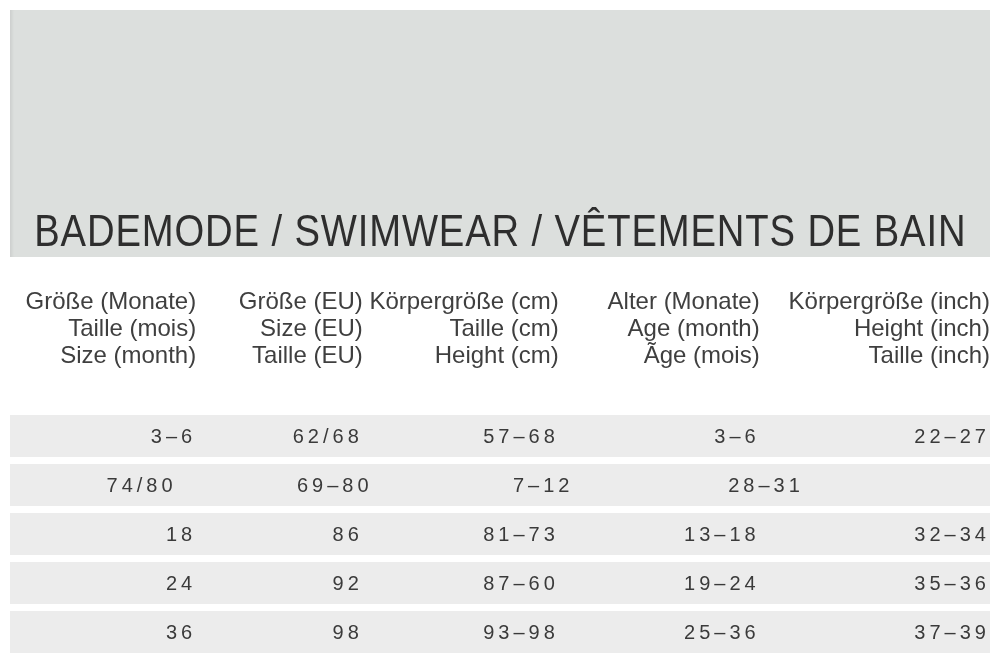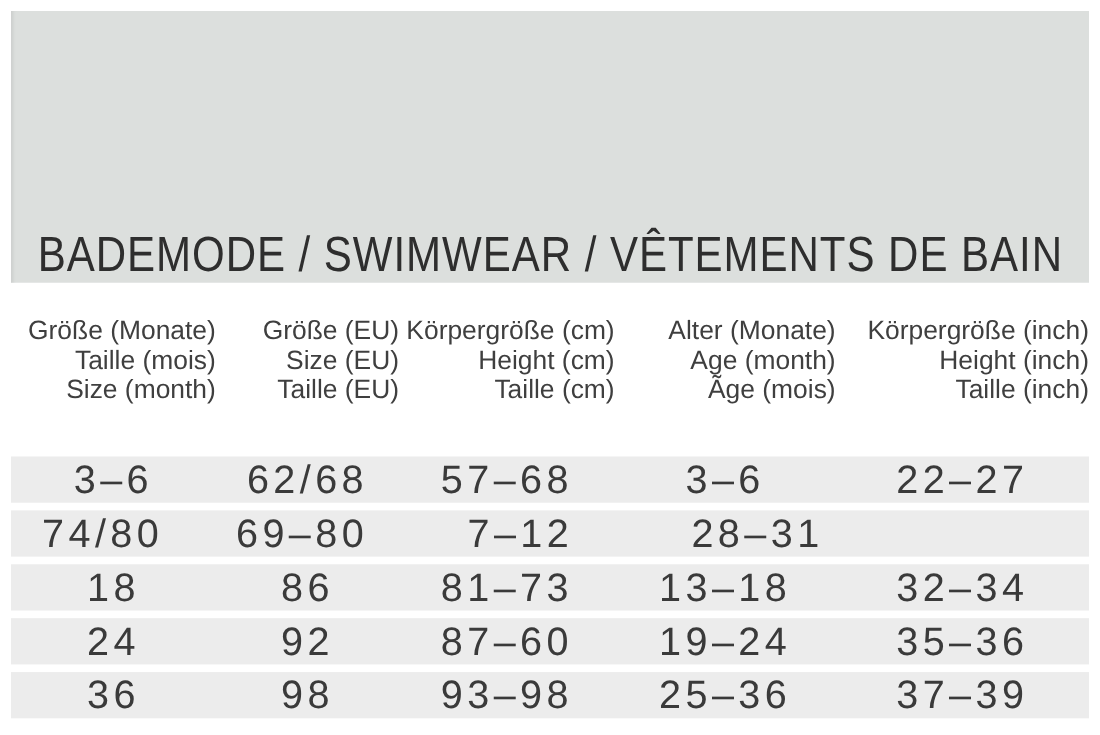--- a/index.html
+++ b/index.html
@@ -61,22 +61,22 @@
   
   .tbody{margin-top:47px;}
   .trow{
     margin:0 10px 7px 10px;
     height:42px;
     background:var(--row-bg);
     display:flex;
     align-items:center;
   }
   .td{
-    text-align:center;
-    font-size:36px;
+    text-align:right;
+    font-size:20px;
     font-weight:300;
     letter-spacing:4px;
     color:var(--cell-text);
     white-space:nowrap;
   }
 </style>
 </head>
 <body>
 
 <div class="page">
@@ -91,22 +91,22 @@
       <div>Taille (mois)</div>
       <div>Size (month)</div>
     </div>
     <div class="th c1">
       <div>Größe (EU)</div>
       <div>Size (EU)</div>
       <div>Taille (EU)</div>
     </div>
     <div class="th c2">
       <div>Körpergröße (cm)</div>
+      <div>Taille (cm)</div>
       <div>Height (cm)</div>
-      <div>Taille (cm)</div>
     </div>
     <div class="th c3">
       <div>Alter (Monate)</div>
       <div>Age (month)</div>
       <div>Ãge (mois)</div>
     </div>
     <div class="th c4">
       <div>Körpergröße (inch)</div>
       <div>Height (inch)</div>
       <div>Taille (inch)</div>

